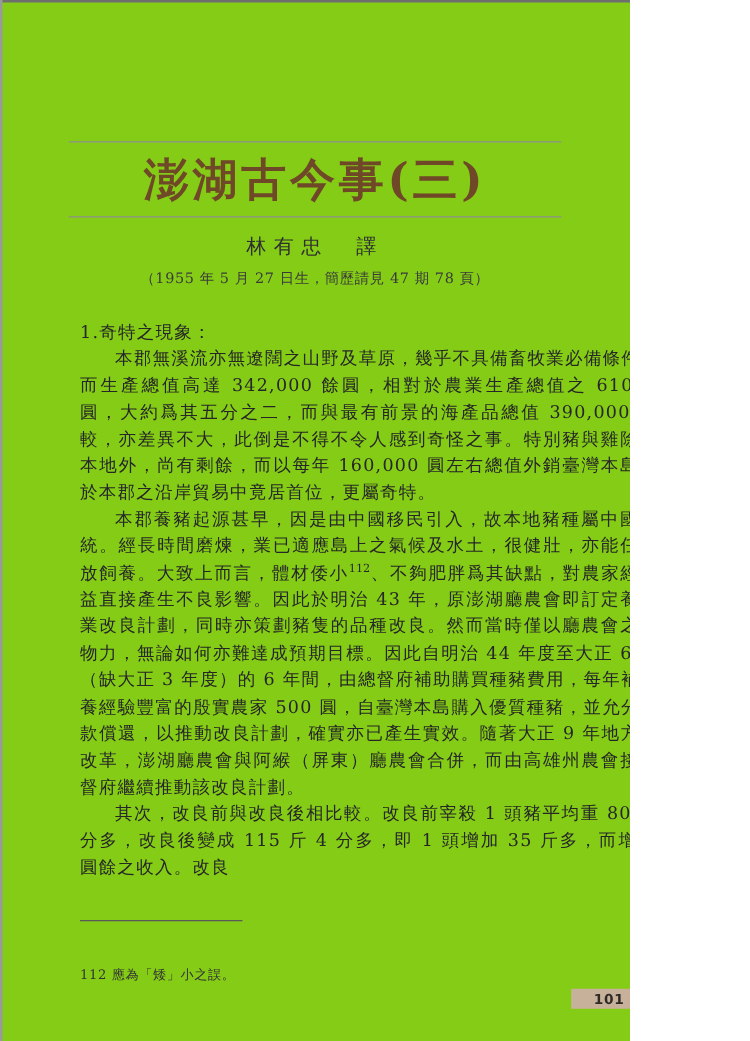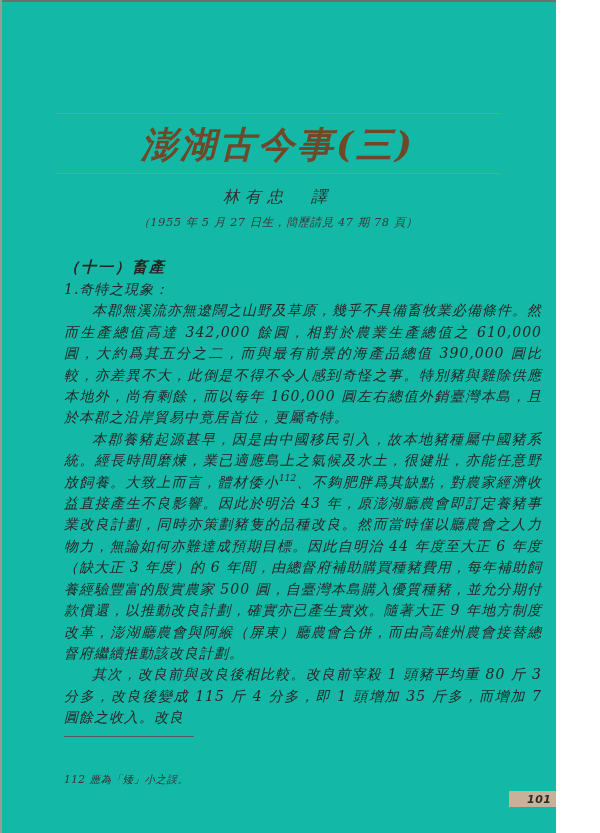--- a/index.html
+++ b/index.html
@@ -3,25 +3,24 @@
 <meta charset="utf-8">
 <style>
   html, body { margin: 0; padding: 0; }
   body {
     width: 600px; height: 833px;
     background: #ffffff;
     font-family: "DejaVu Serif", serif;
   }
   .page {
     position: relative;
-    width: 556px; height: 833px;
-    background: #14b8a6;
+    width: 504px; height: 833px;
+    background: #84cc16;
     color: #2b2b2b;
     overflow: hidden;
-    font-style: italic;
   }
   
   .edge-top {
     position: absolute; top: 0; left: 0;
     width: 100%; height: 2px; background: #6e6e6e;
   }
   .edge-left {
     position: absolute; top: 0; left: 0;
     width: 2px; height: 100%; background: #9a9a9a;
   }
@@ -118,21 +117,20 @@
 
   <div class="header">
     <div class="rule rule-top"></div>
     <h1 class="title">澎湖古今事(三)</h1>
     <div class="rule rule-bottom"></div>
     <div class="author">林有忠　譯</div>
     <div class="author-note">（1955 年 5 月 27 日生，簡歷請見 47 期 78 頁）</div>
   </div>
 
   <div class="article">
-    <h2 class="section-heading">（十一）畜產</h2>
     <p class="sub-label">1.奇特之現象：</p>
     <p class="para">本郡無溪流亦無遼闊之山野及草原，幾乎不具備畜牧業必備條件。然而生產總值高達 342,000 餘圓，相對於農業生產總值之 610,000 圓，大約爲其五分之二，而與最有前景的海產品總值 390,000 圓比較，亦差異不大，此倒是不得不令人感到奇怪之事。特別豬與雞除供應本地外，尚有剩餘，而以每年 160,000 圓左右總值外銷臺灣本島，且於本郡之沿岸貿易中竟居首位，更屬奇特。</p>
     <p class="para"><span>本郡養豬起源甚早，因是由中國移民引入，故本地豬種屬中國豬系統。經長時間磨煉，業已適應島上之氣候及水土，很健壯，亦能任意野放飼養。大致上而言，體材倭小</span><sup class="fn-ref">112</sup><span>、不夠肥胖爲其缺點，對農家經濟收益直接產生不良影響。因此於明治 43 年，原澎湖廳農會即訂定養豬事業改良計劃，同時亦策劃豬隻的品種改良。然而當時僅以廳農會之人力物力，無論如何亦難達成預期目標。因此自明治 44 年度至大正 6 年度（缺大正 3 年度）的 6 年間，由總督府補助購買種豬費用，每年補助飼養經驗豐富的殷實農家 500 圓，自臺灣本島購入優質種豬，並允分期付款償還，以推動改良計劃，確實亦已產生實效。隨著大正 9 年地方制度改革，澎湖廳農會與阿緱（屏東）廳農會合併，而由高雄州農會接替總督府繼續推動該改良計劃。</span></p>
     <p class="para">其次，改良前與改良後相比較。改良前宰殺 1 頭豬平均重 80 斤 3 分多，改良後變成 115 斤 4 分多，即 1 頭增加 35 斤多，而增加 7 圓餘之收入。改良</p>
   </div>
 
   <div class="footnote-area">
     <div class="footnote-rule"></div>
     <div class="footnote-text">112 應為「矮」小之誤。</div>
   </div>

